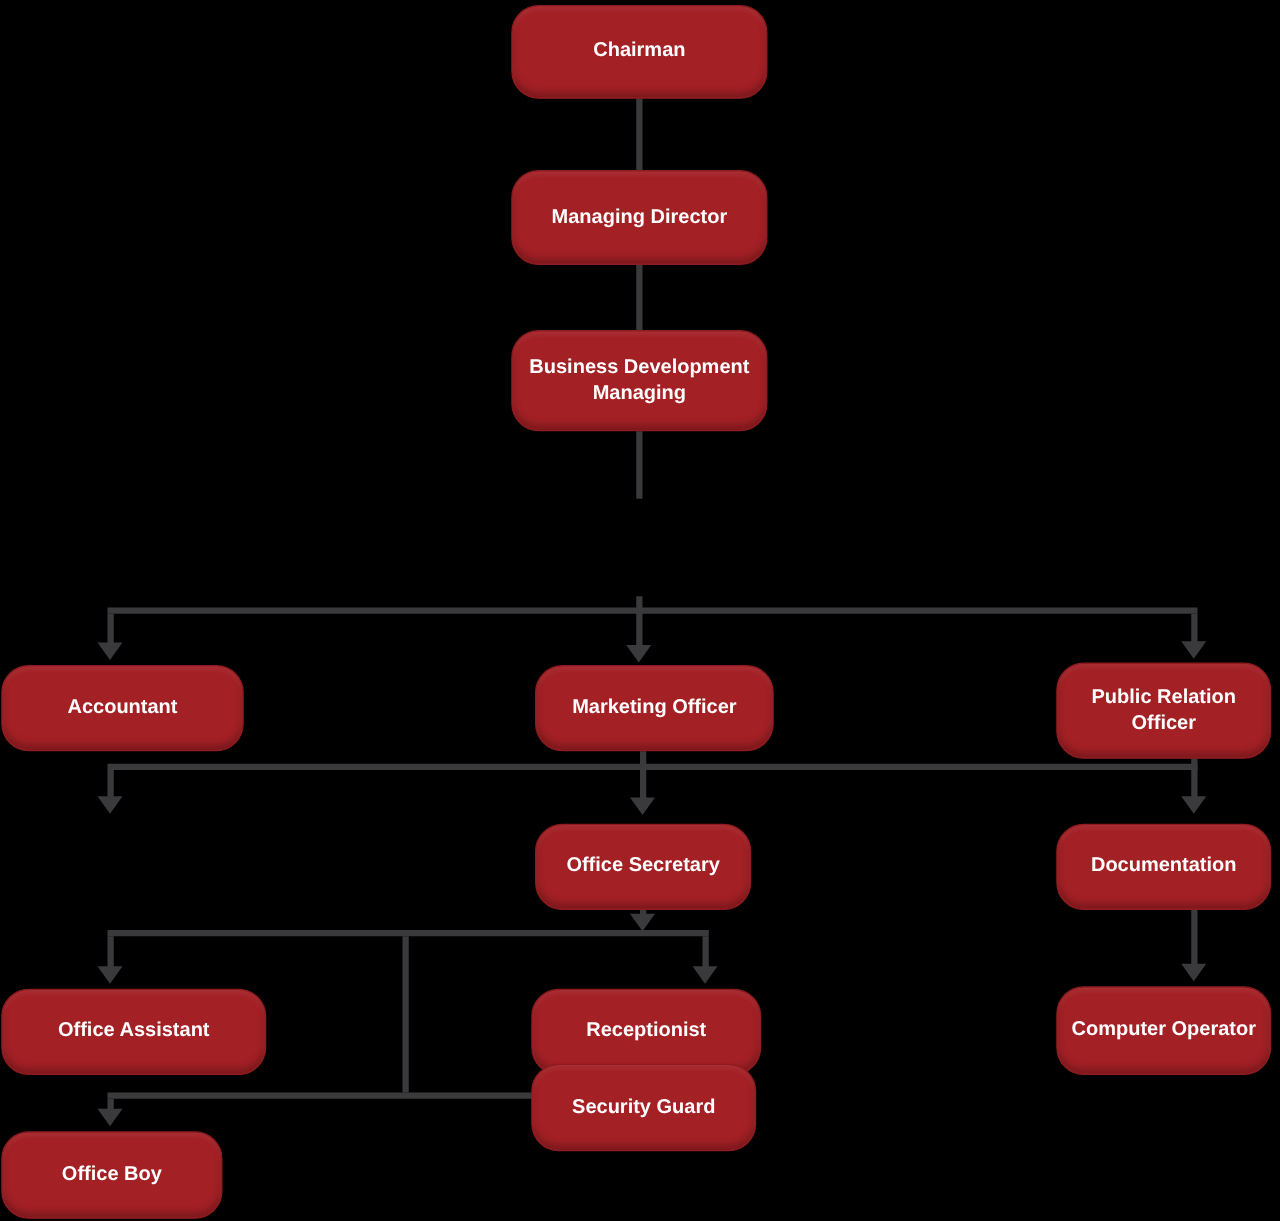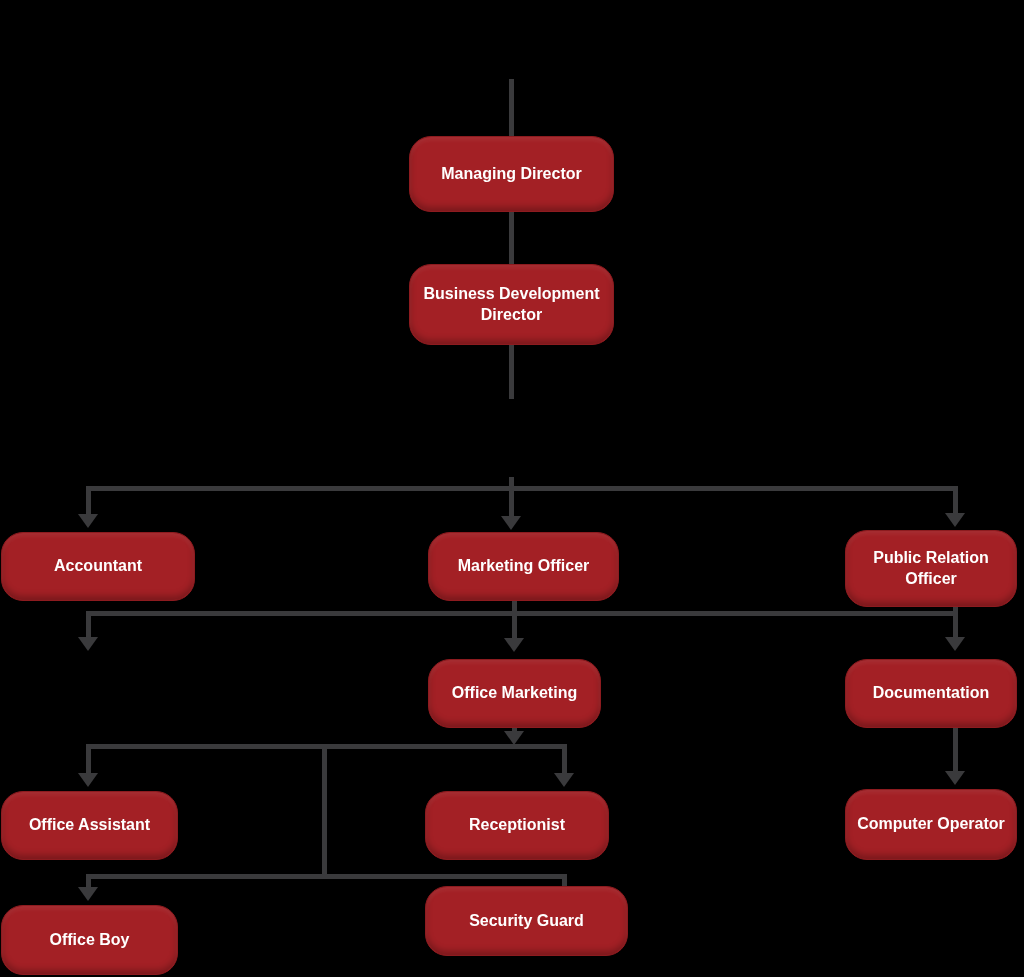--- a/index.html
+++ b/index.html
@@ -83,30 +83,31 @@
   <div class="ah" style="left:504px;top:638px"></div>
   <div class="ah" style="left:78px;top:637px"></div>
   <div class="ah" style="left:945px;top:637px"></div>
   <div class="ah" style="left:504px;top:731px"></div>
   <div class="ah" style="left:78px;top:773px"></div>
   <div class="ah" style="left:554px;top:773px"></div>
   <div class="ah" style="left:945px;top:771px"></div>
   <div class="ah" style="left:78px;top:887px"></div>
   <div class="ah" style="left:554px;top:887px"></div>
 
+  <div class="node" style="left:409px;top:4px;width:205px;height:75px">Chairman</div>
   <div class="node" style="left:409px;top:136px;width:205px;height:76px">Managing Director</div>
-  <div class="node" style="left:409px;top:264px;width:205px;height:81px">Business Development Director</div>
+  <div class="node" style="left:409px;top:264px;width:205px;height:81px">Business Development Managing</div>
 
   <div class="node" style="left:1px;top:532px;width:194px;height:69px">Accountant</div>
   <div class="node" style="left:428px;top:532px;width:191px;height:69px">Marketing Officer</div>
   <div class="node" style="left:845px;top:530px;width:172px;height:77px">Public Relation Officer</div>
 
-  <div class="node" style="left:428px;top:659px;width:173px;height:69px">Office Marketing</div>
+  <div class="node" style="left:428px;top:659px;width:173px;height:69px">Office Secretary</div>
   <div class="node" style="left:845px;top:659px;width:172px;height:69px">Documentation</div>
 
-  <div class="node" style="left:1px;top:791px;width:177px;height:69px">Office Assistant</div>
+  <div class="node" style="left:1px;top:791px;width:212px;height:69px">Office Assistant</div>
   <div class="node" style="left:425px;top:791px;width:184px;height:69px">Receptionist</div>
   <div class="node" style="left:845px;top:789px;width:172px;height:71px">Computer Operator</div>
 
   <div class="node" style="left:1px;top:905px;width:177px;height:70px">Office Boy</div>
-  <div class="node" style="left:425px;top:886px;width:203px;height:70px">Security Guard</div>
+  <div class="node" style="left:425px;top:851px;width:180px;height:70px">Security Guard</div>
 
 </div>
 
 </body></html>

